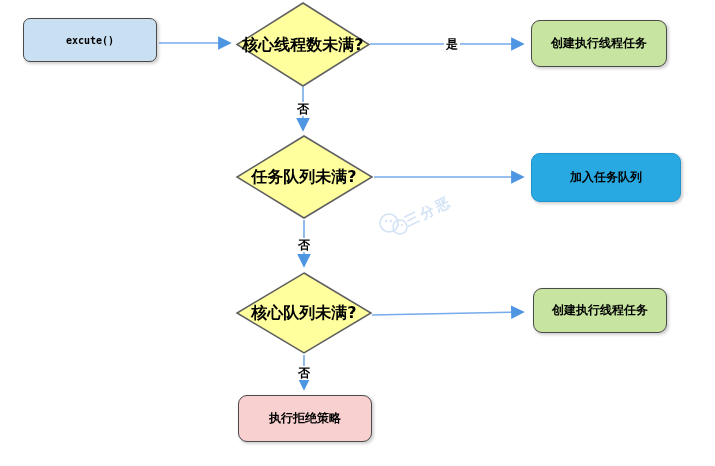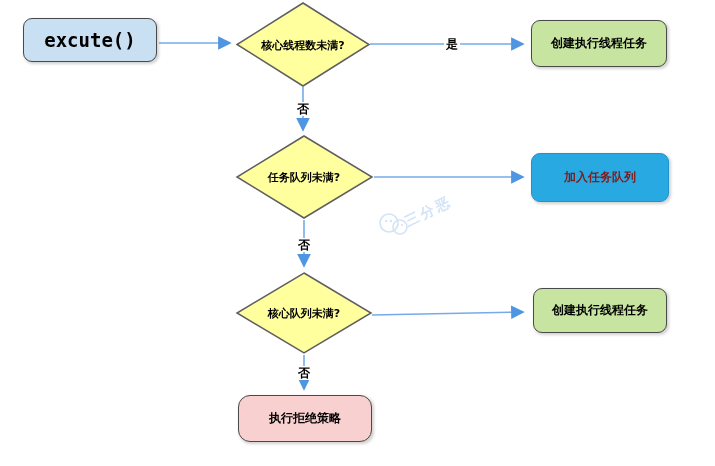--- a/index.html
+++ b/index.html
@@ -11,29 +11,29 @@
   line.edge{stroke:#76ABE9;stroke-width:1.6;}
   polygon.diamond{stroke:#5F5F5F;stroke-width:1.5;}
   .node{
     position:absolute;display:flex;align-items:center;justify-content:center;
     box-sizing:border-box;border:1.6px solid #4A4A4A;border-radius:9px;
     font-weight:bold;font-size:12px;color:#000;
     box-shadow:1.5px 1.5px 3px rgba(0,0,0,0.18);
     text-align:center;white-space:nowrap;
   }
   .node-start{left:23px;top:18px;width:134px;height:44px;background:#C9DFF2;
-    font-family:"DejaVu Sans Mono","Liberation Mono",monospace;font-size:19px;}
+    font-family:"DejaVu Sans Mono","Liberation Mono",monospace;font-size:10px;border-radius:7px;}
   .node-green-top{left:531px;top:20px;width:136px;height:47px;background:#C7E5A0;}
-  .node-blue{left:531px;top:153px;width:138px;height:49px;background:#29A9E1;
-    border-color:#1E93CD;color:#7f1d1d;}
+  .node-blue{left:531px;top:153px;width:150px;height:49px;background:#29A9E1;
+    border-color:#1E93CD;color:#000000;}
   .node-green-bottom{left:533px;top:288px;width:134px;height:45px;background:#C7E5A0;}
-  .node-pink{left:238px;top:395px;width:134px;height:47px;background:#F9D0D0;border-radius:12px;}
+  .node-pink{left:238px;top:395px;width:134px;height:47px;background:#F9D0D0;}
   .dlabel{
     position:absolute;transform:translate(-50%,-50%);
-    font-weight:bold;font-size:11px;color:#000;white-space:nowrap;
+    font-weight:bold;font-size:16px;color:#000;white-space:nowrap;
   }
   #dlabel-1{left:303px;top:45px;}
   #dlabel-2{left:304px;top:177px;}
   #dlabel-3{left:304px;top:313px;}
   .elabel{
     position:absolute;transform:translate(-50%,-50%);
     background:#ffffff;padding:0 2px;font-weight:bold;font-size:12px;color:#000;
     line-height:14px;
   }
   #elabel-yes{left:452px;top:44px;}

